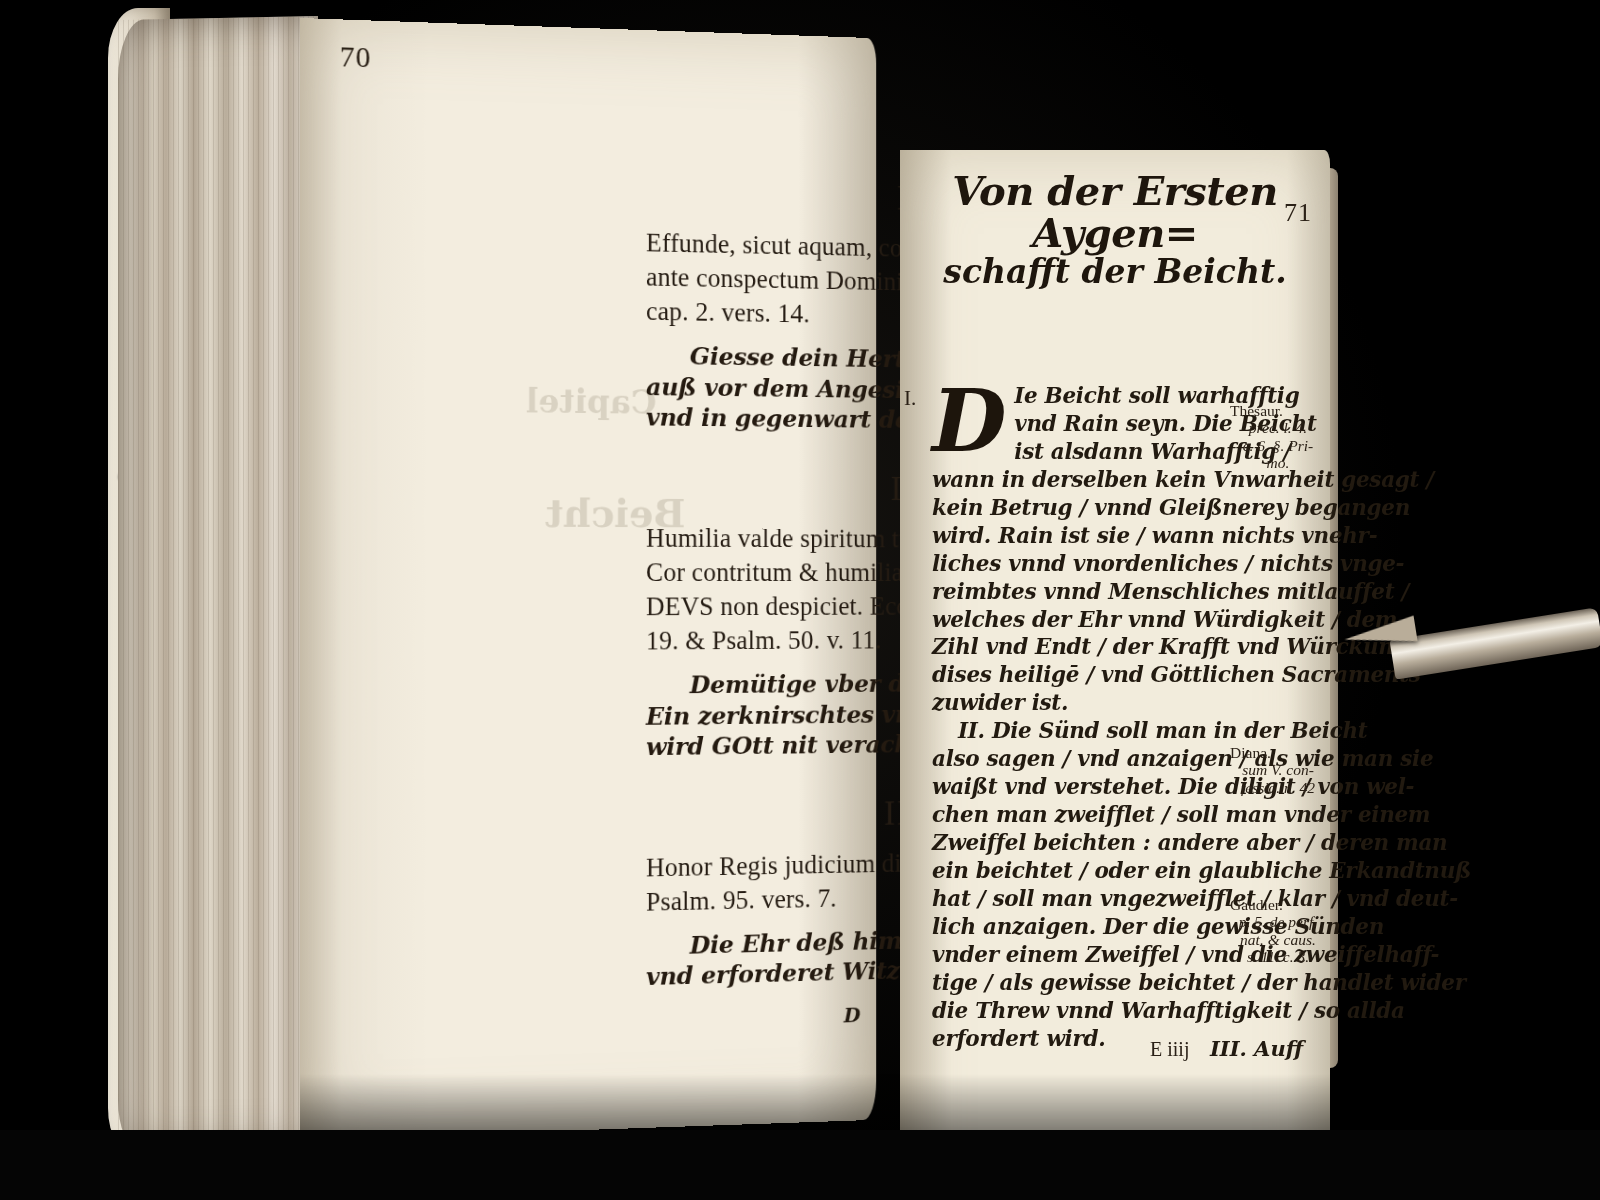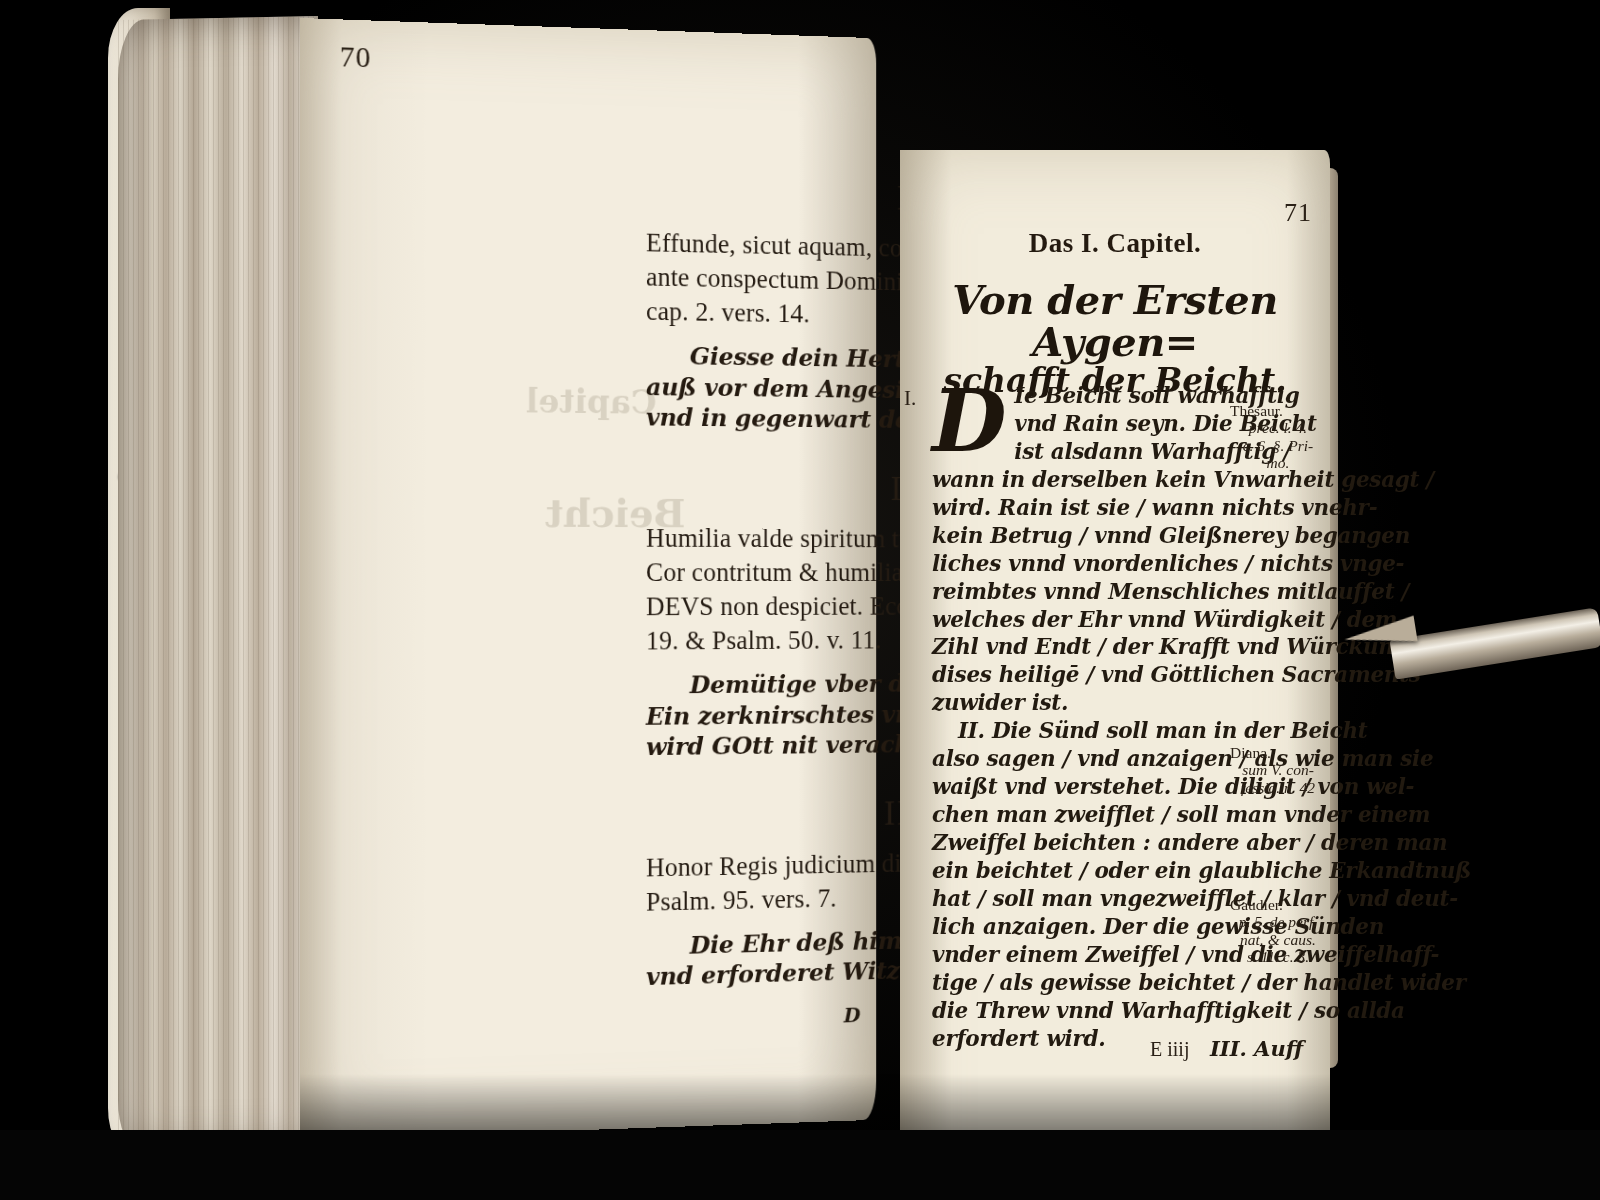--- a/index.html
+++ b/index.html
@@ -333,39 +333,38 @@
     </div>
 
     <div class="catchword" style="left:565px; top:1000px;">D</div>
   </div>
 
   <div class="page-right-underleaf"></div>
   <div class="page page-right">
 
     <div class="folio folio-right" style="right:18px; top:48px; font-size:26px;">71</div>
 
-    <div class="chap-label" style="margin-top:78px;">Das I. Capitel.</div>
 
     <div class="chap-title" style="margin-top:20px;">
       <span class="l1">Von der Ersten Aygen=</span>
       <span class="l2">schafft der Beicht.</span>
     </div>
 
     <div class="col" style="left:32px; top:232px; width:352px;">
 
       <div style="position:relative;">
         <span class="side-num" style="top:4px;">I.</span>
         <div class="body-r">
           <span class="dropcap">D</span>
           <span class="ln">Ie Beicht soll warhafftig</span>
           <span class="ln">vnd Rain seyn. Die Beicht</span>
           <span class="ln">ist alsdann Warhafftig /</span>
           <span class="ln">wann in derselben kein Vnwarheit gesagt /</span>
+          <span class="ln">kein Betrug / vnnd Gleißnerey begangen</span>
           <span class="ln">wird.   Rain ist sie / wann nichts vnehr-</span>
-          <span class="ln">kein Betrug / vnnd Gleißnerey begangen</span>
           <span class="ln">liches vnnd vnordenliches / nichts vnge-</span>
           <span class="ln">reimbtes vnnd Menschliches mitlauffet /</span>
           <span class="ln">welches der Ehr vnnd Würdigkeit / dem</span>
           <span class="ln">Zihl vnd Endt / der Krafft vnd Würckung</span>
           <span class="ln">dises heiligē / vnd Göttlichen Sacraments</span>
           <span class="ln">zuwider ist.</span>
         </div>
       </div>
 
       <div class="body-r" style="margin-top:0;">

